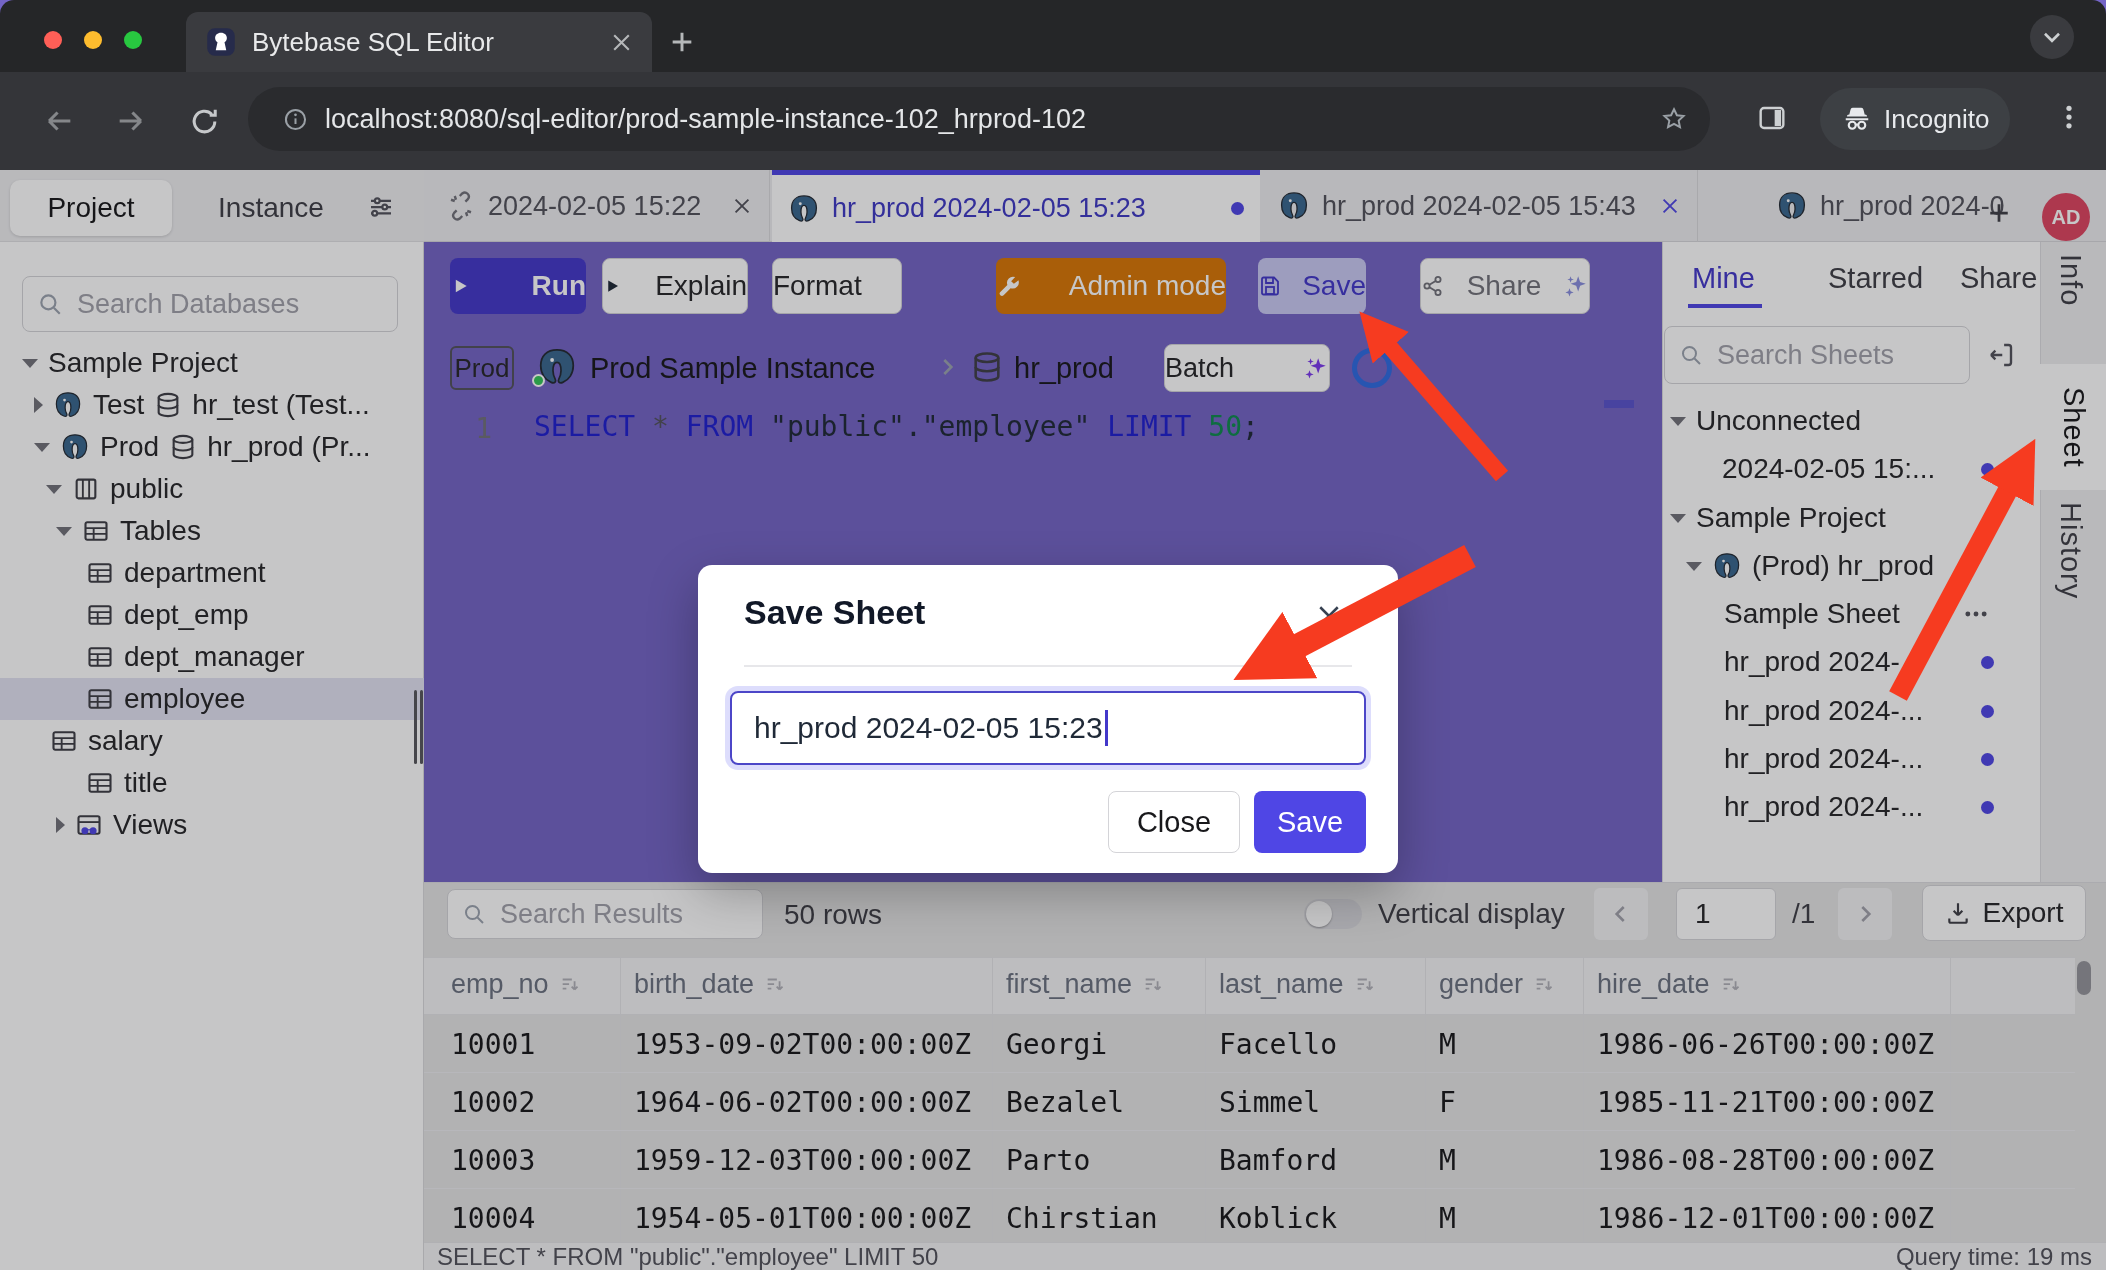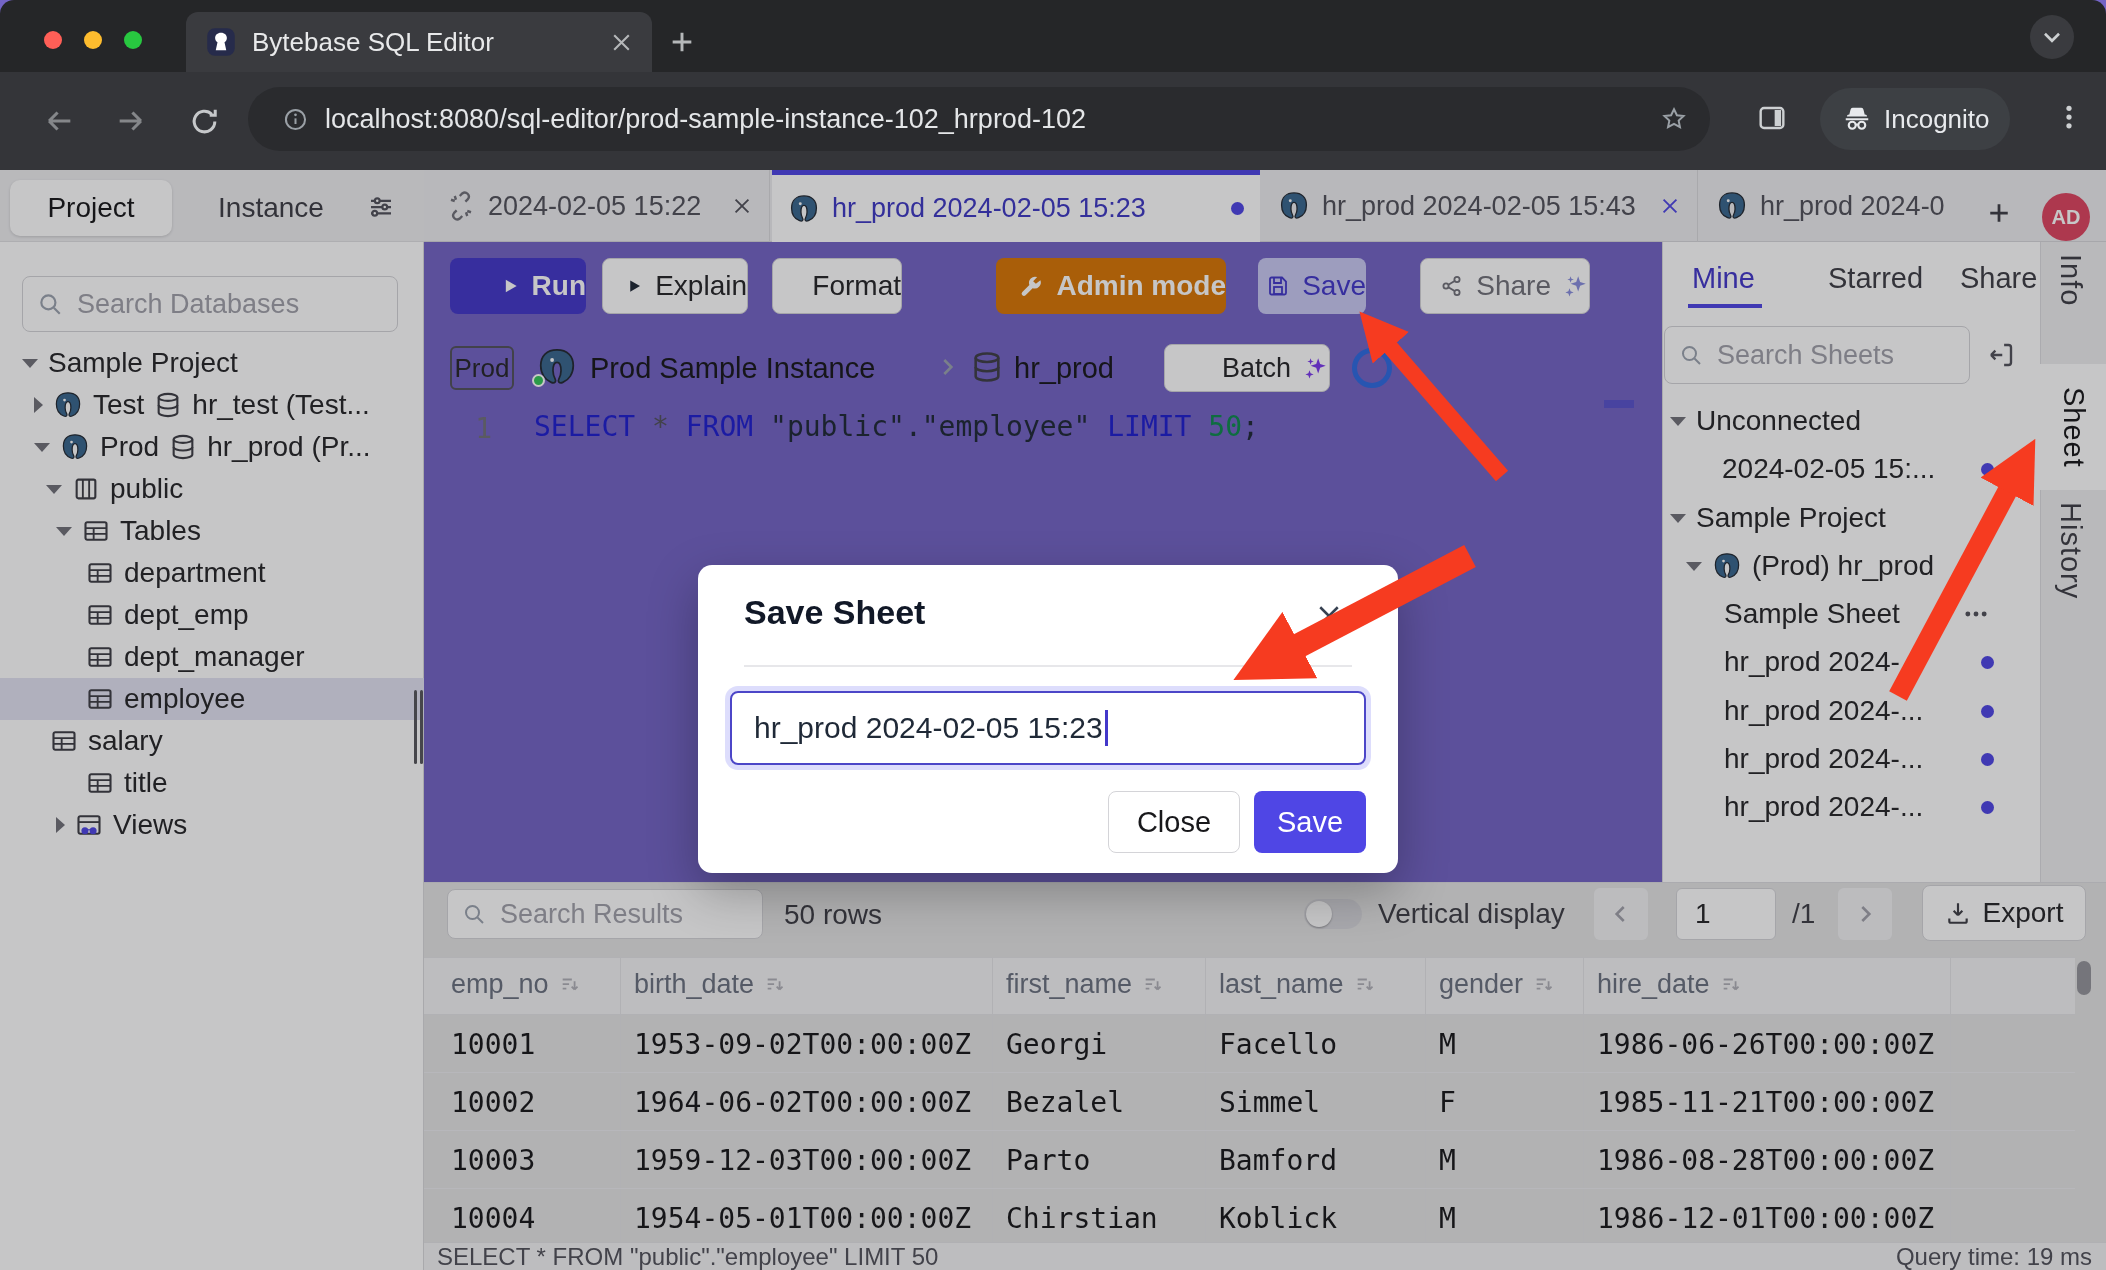--- a/index.html
+++ b/index.html
@@ -35,21 +35,21 @@
   .caret-d{width:0;height:0;border-left:8px solid transparent;border-right:8px solid transparent;border-top:9px solid #71717a;flex:none;}
   .caret-r{width:0;height:0;border-top:8px solid transparent;border-bottom:8px solid transparent;border-left:9px solid #71717a;flex:none;}
   .handle{width:3px;height:74px;background:#57575d;border-radius:2px;}
   
   .tabstrip{left:424px;top:170px;width:1682px;height:72px;background:#ededef;border-bottom:1px solid #d6d6da;}
   .etab{top:170px;height:72px;display:flex;align-items:center;gap:12px;padding:0 16px;font-size:27px;color:#52525b;border-right:1px solid #d9d9dc;}
   .etab.active{background:#fff;color:#3f39c4;font-weight:500;border-top:5px solid #4f46e5;border-right:none;}
   .dot{width:13px;height:13px;border-radius:50%;background:#4f46e5;flex:none;}
   .avatar{left:2042px;top:193px;width:48px;height:48px;border-radius:50%;background:#df4561;color:#fff;font-size:20px;font-weight:700;display:flex;align-items:center;justify-content:center;}
   
-  .btn{top:258px;height:56px;border-radius:8px;display:flex;align-items:center;justify-content:flex-end;gap:12px;font-size:28px;}
+  .btn{top:258px;height:56px;border-radius:8px;display:flex;align-items:center;justify-content:space-between;gap:12px;font-size:28px;}
   .btn.light{background:#fff;border:1.5px solid #d4d4d8;color:#27272a;}
   
   .envbadge{left:450px;top:346px;width:64px;height:44px;border:2px solid #52525b;border-radius:6px;display:flex;align-items:center;justify-content:center;font-size:26px;font-weight:500;}
   .crumb{font-size:29px;font-weight:500;color:#18181b;}
   
   .mono{font-family:"DejaVu Sans Mono",monospace;}
   .code{font-size:28px;}
   .kw{color:#1f1fd0;} .opr{color:#52525b;} .idn{color:#1f2937;} .num{color:#0e8a4e;}
   
   .sheetpanel{left:1662px;top:242px;width:378px;height:640px;background:#fff;border-left:1px solid #dcdce0;}
@@ -394,21 +394,21 @@
   </div>
   <div class="abs etab" style="left:1262px;width:436px">
     <svg class="ic" width="32" height="32">
         <use href="#pg"></use>
       </svg>
     <span class="nw">hr_prod 2024-02-05 15:43</span>
     <svg class="ic" style="margin-left:auto;color:#4f46e5" width="22" height="22">
         <use href="#x"></use>
       </svg>
   </div>
-  <div class="abs etab" style="left:1700px;width:268px;overflow:hidden;border-right:none">
+  <div class="abs etab" style="left:1760px;width:268px;overflow:hidden;border-right:none">
     <svg class="ic" width="32" height="32">
         <use href="#pg"></use>
       </svg>
     <span class="nw">hr_prod 2024-0</span>
   </div>
   <svg class="abs ic" style="left:1984px;top:198px;color:#3f3f46" width="30" height="30">
       <use href="#plus"></use>
     </svg>
   <div class="abs avatar">
       <span>AD</span>
@@ -422,21 +422,21 @@
   </div>
   <div class="abs btn light" style="left:602px;width:146px">
     <svg class="ic" style="color:#1f2937" width="18" height="18">
         <use href="#play"></use>
       </svg>
     <span>Explain</span>
   </div>
   <div class="abs btn light" style="left:772px;width:130px">
     <span>Format</span>
   </div>
-  <div class="abs btn" style="left:996px;width:230px;background:#d97706;color:#fff;font-weight:700">
+  <div class="abs btn" style="left:996px;width:230px;background:#d97706;color:#fff;font-weight:400">
     <svg class="ic" width="26" height="26">
         <use href="#wrench"></use>
       </svg>
     <span>Admin mode</span>
   </div>
   <div class="abs btn" style="left:1258px;width:108px;background:#c9caf4;color:#4338ca;font-weight:500">
     <svg class="ic" width="24" height="24">
         <use href="#floppy"></use>
       </svg>
     <span>Save</span>

